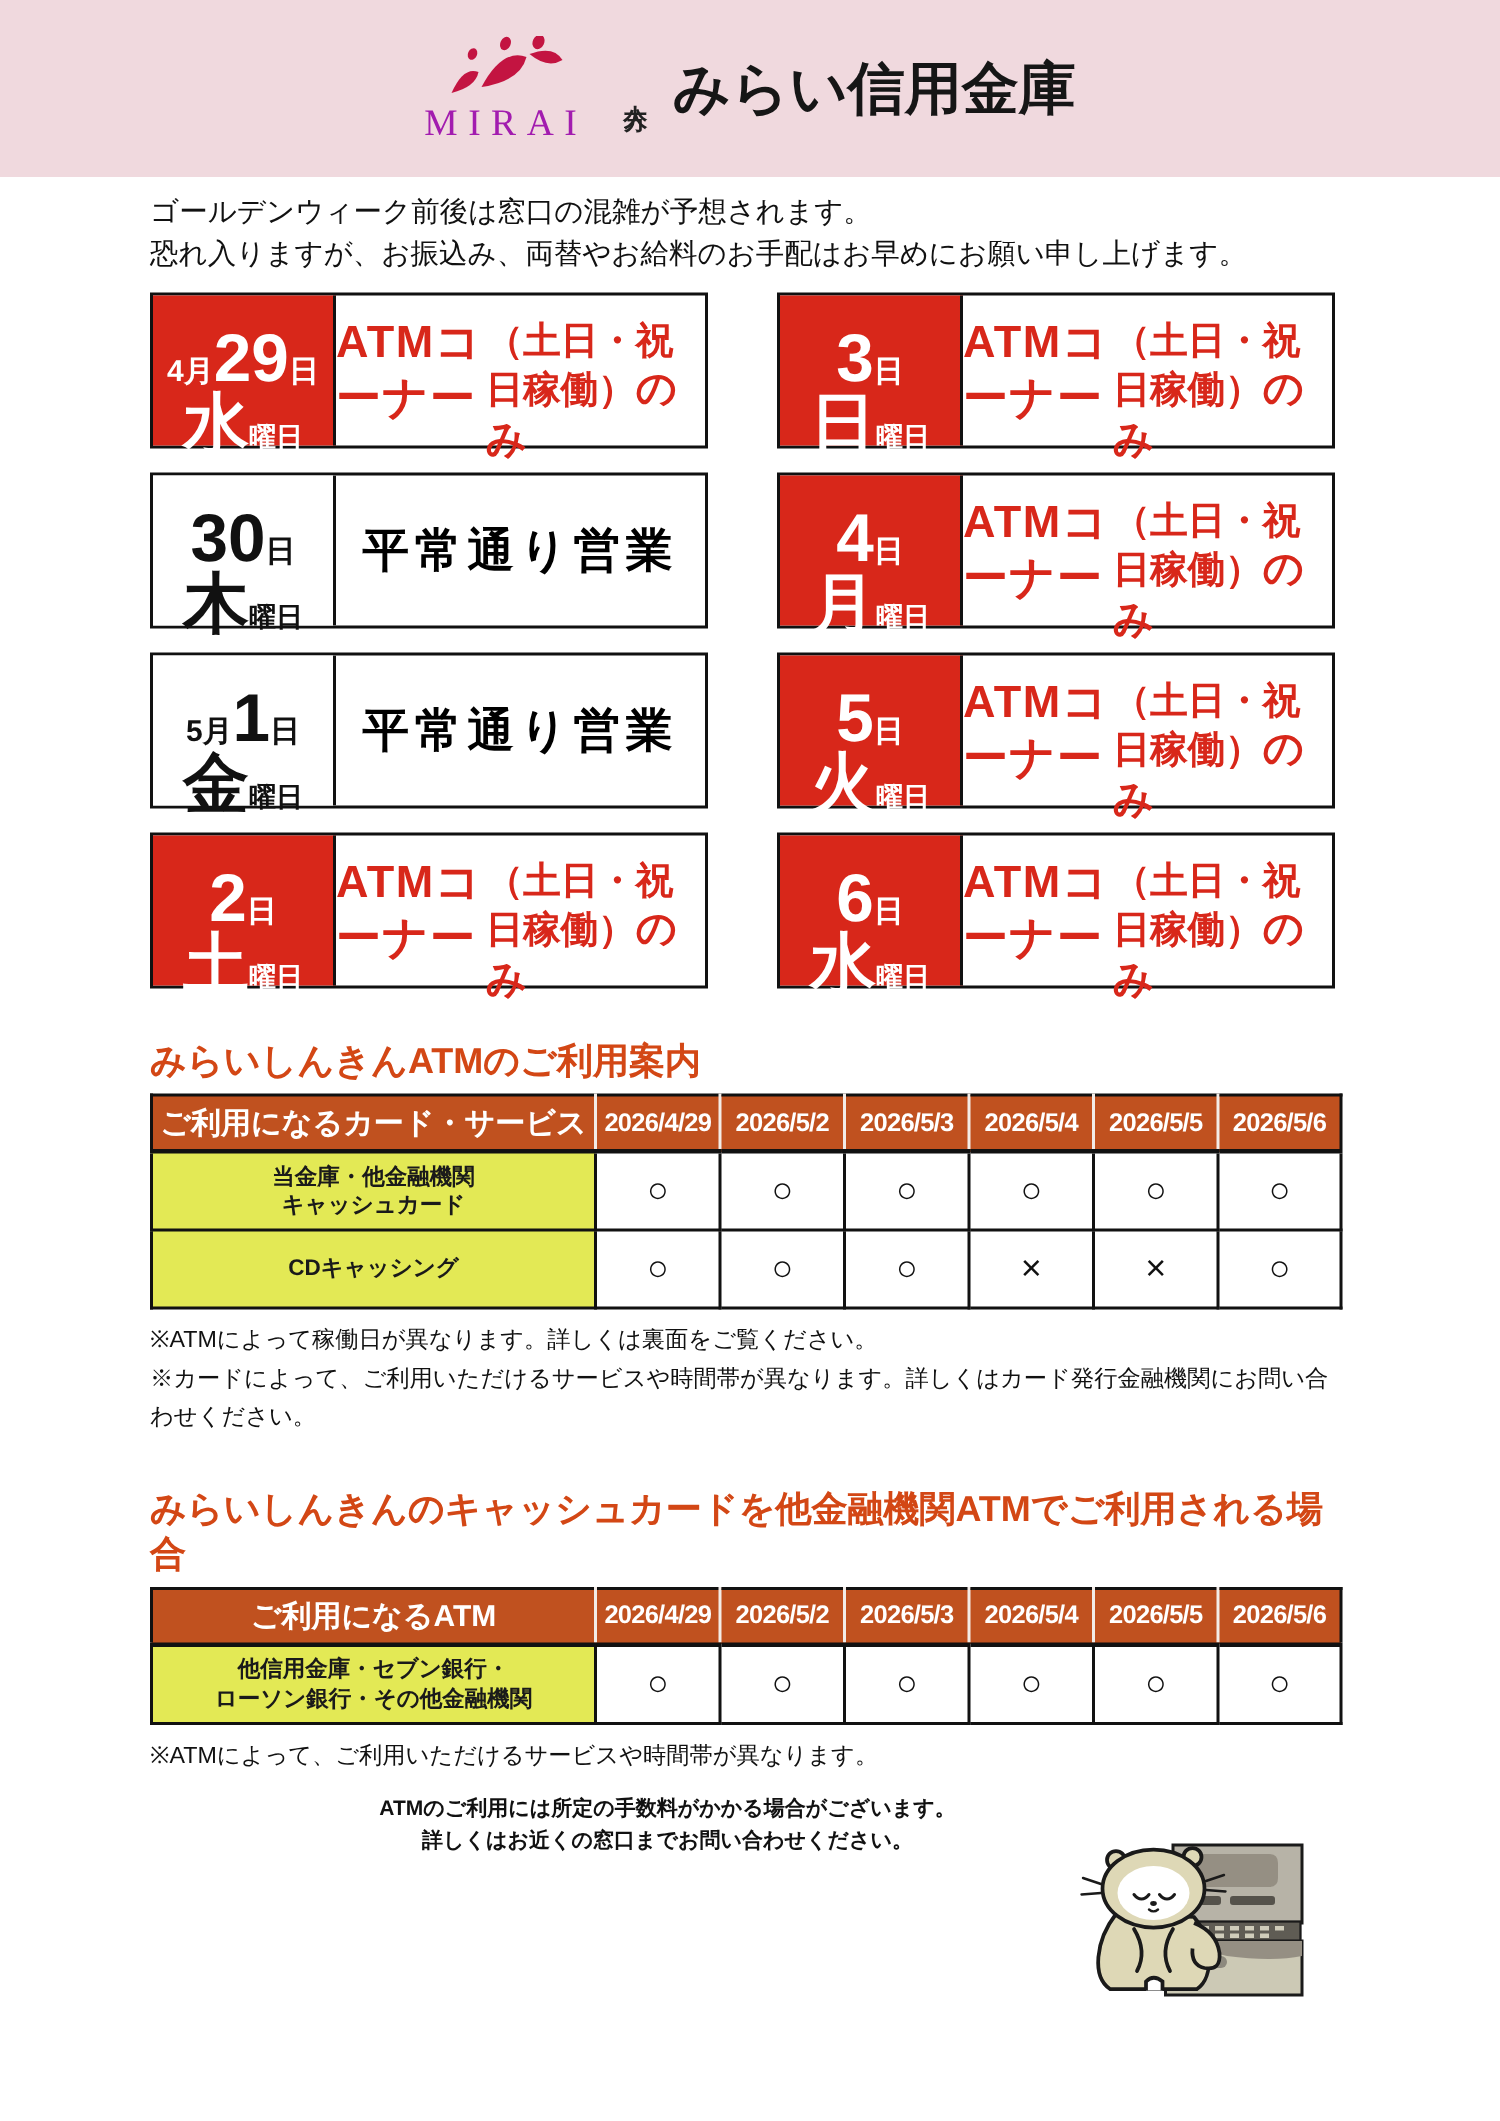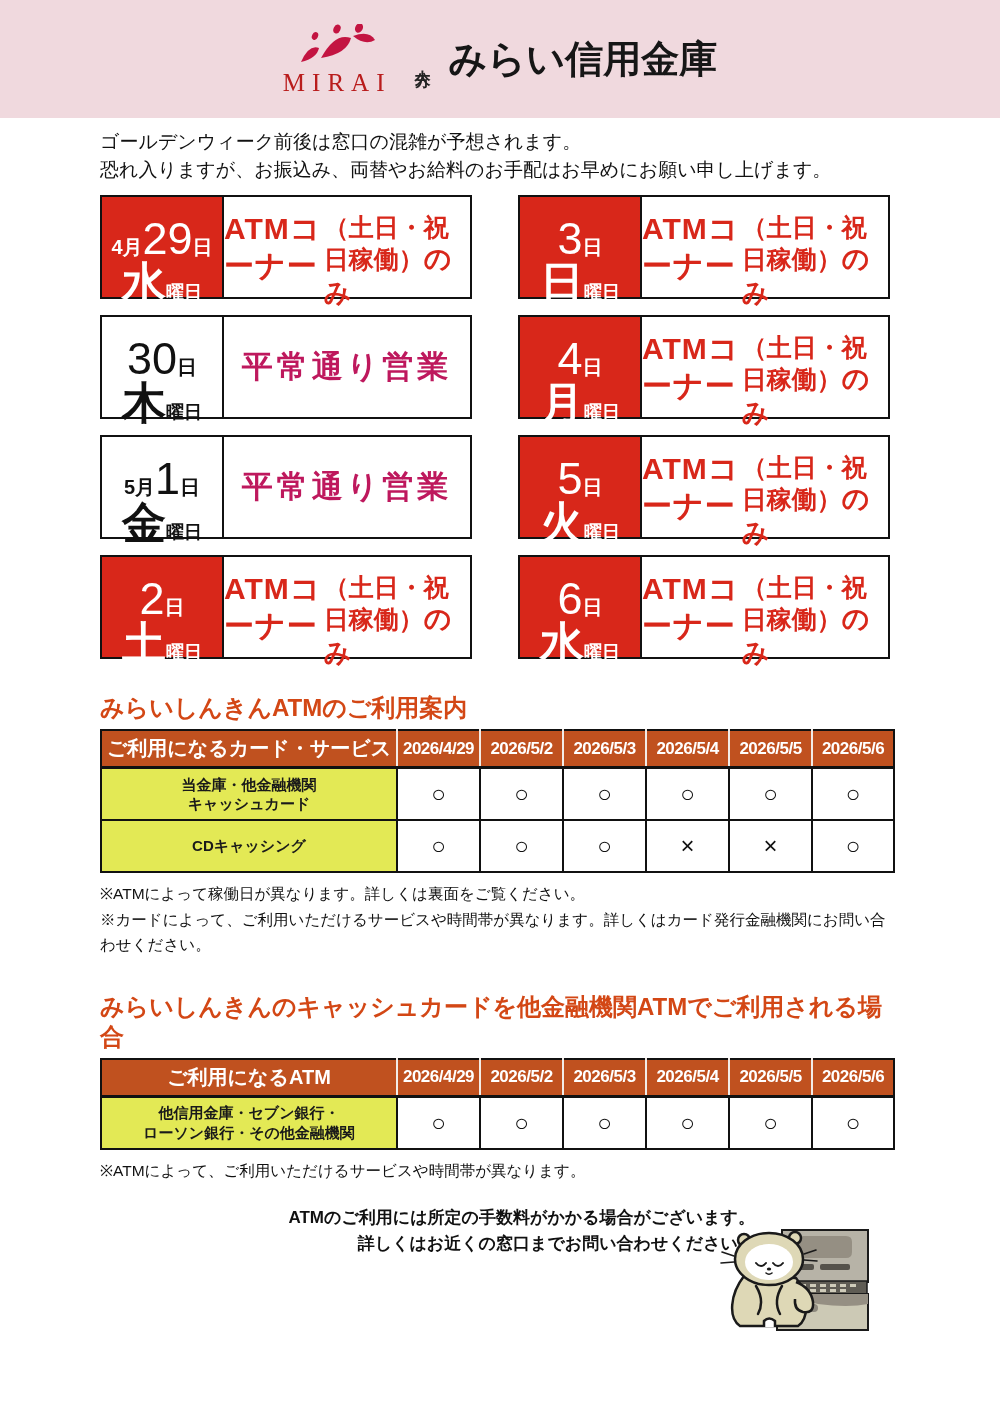--- a/index.html
+++ b/index.html
@@ -13,21 +13,21 @@
   }
   
   .top-band{
     height:118px;background:#f0d9de;
     display:flex;align-items:center;justify-content:center;gap:20px;
   }
   .logo-block{display:flex;flex-direction:column;align-items:center;line-height:1;}
   .logo-block svg{display:block;}
   .logo-word{
     font-family:"Liberation Serif", serif;
-    font-size:25px;letter-spacing:7px;color:#b91c1c;margin-top:2px;
+    font-size:25px;letter-spacing:7px;color:#a21caf;margin-top:2px;
   }
   .org-block{display:flex;align-items:center;gap:16px;}
   .org-prefix{
     writing-mode:vertical-rl;text-orientation:upright;
     font-size:16px;font-weight:700;color:#222;letter-spacing:2px;
   }
   .org-name{font-size:38px;font-weight:700;color:#161616;}
   
   .content{margin-left:100px;width:793px;}
   .main-title{
@@ -48,29 +48,29 @@
   }
   .card .date{
     width:122px;box-sizing:border-box;flex:none;
     display:flex;flex-direction:column;align-items:center;justify-content:center;
     line-height:1;border-right:2.5px solid #111;
   }
   .card.red .date{background:#d8271a;color:#fff;}
   .card.white .date{background:#fff;color:#111;}
   .dline{display:flex;align-items:baseline;}
   .d-pref{font-size:20px;font-weight:700;}
-  .d-num{font-size:45px;font-weight:400;margin-top:26px;}
+  .d-num{font-size:45px;font-weight:700;margin-top:26px;}
   .d-suf{font-size:20px;font-weight:700;}
   .d-wd{font-size:44px;font-weight:700;}
   .d-wds{font-size:18px;font-weight:700;}
   .card .cbody{flex:1;display:flex;flex-direction:row;align-items:center;justify-content:center;line-height:1.25;}
   .atm-l1{font-size:30px;color:#d8271a;font-weight:600;letter-spacing:1px;}
   .atm-l2{font-size:25px;color:#d8271a;font-weight:600;margin-top:28px;}
   .atm-l2 .only{font-size:27px;font-weight:800;}
-  .normal-label{font-size:31px;color:#be185d;font-weight:600;letter-spacing:4px;}
+  .normal-label{font-size:31px;color:#000000;font-weight:600;letter-spacing:4px;}
   
   .section-title{margin-top:34px;font-size:24px;font-weight:800;color:#d34715;line-height:1.25;}
   table.sched{
     margin-top:6px;width:793px;border-collapse:collapse;table-layout:fixed;
   }
   table.sched th{
     background:#c0511f;color:#fff;font-weight:700;
     height:33px;padding:1px 0;font-size:17px;letter-spacing:-0.5px;
     border-top:2.5px solid #111;border-bottom:3px solid #111;
     border-left:2px solid #f3ece7;border-right:2px solid #f3ece7;
@@ -83,22 +83,22 @@
     line-height:1.3;padding:5px 2px;border-left:2.5px solid #111;
   }
   table.sched td.val{
     background:#fff;text-align:center;font-size:24px;font-weight:400;height:48px;color:#111;
   }
   table.sched tr:last-child td{border-bottom:2.5px solid #111;}
   table.sched td.val:last-child{border-right:2.5px solid #111;}
   .notes{margin-top:8px;font-size:15.5px;line-height:1.65;color:#111;}
   
   .fee-note{
-    margin-top:22px;margin-left:35px;width:620px;
-    text-align:right;font-size:17px;font-weight:700;line-height:1.5;color:#111;
+    margin-top:12px;margin-left:35px;width:620px;
+    text-align:center;font-size:14px;font-weight:700;line-height:1.5;color:#111;
   }
   .mascot{position:absolute;left:718px;top:1226px;}
 </style>
 </head>
 <body>
 
 <div class="page">
 
   <div class="top-band">
     <div class="logo-block">

